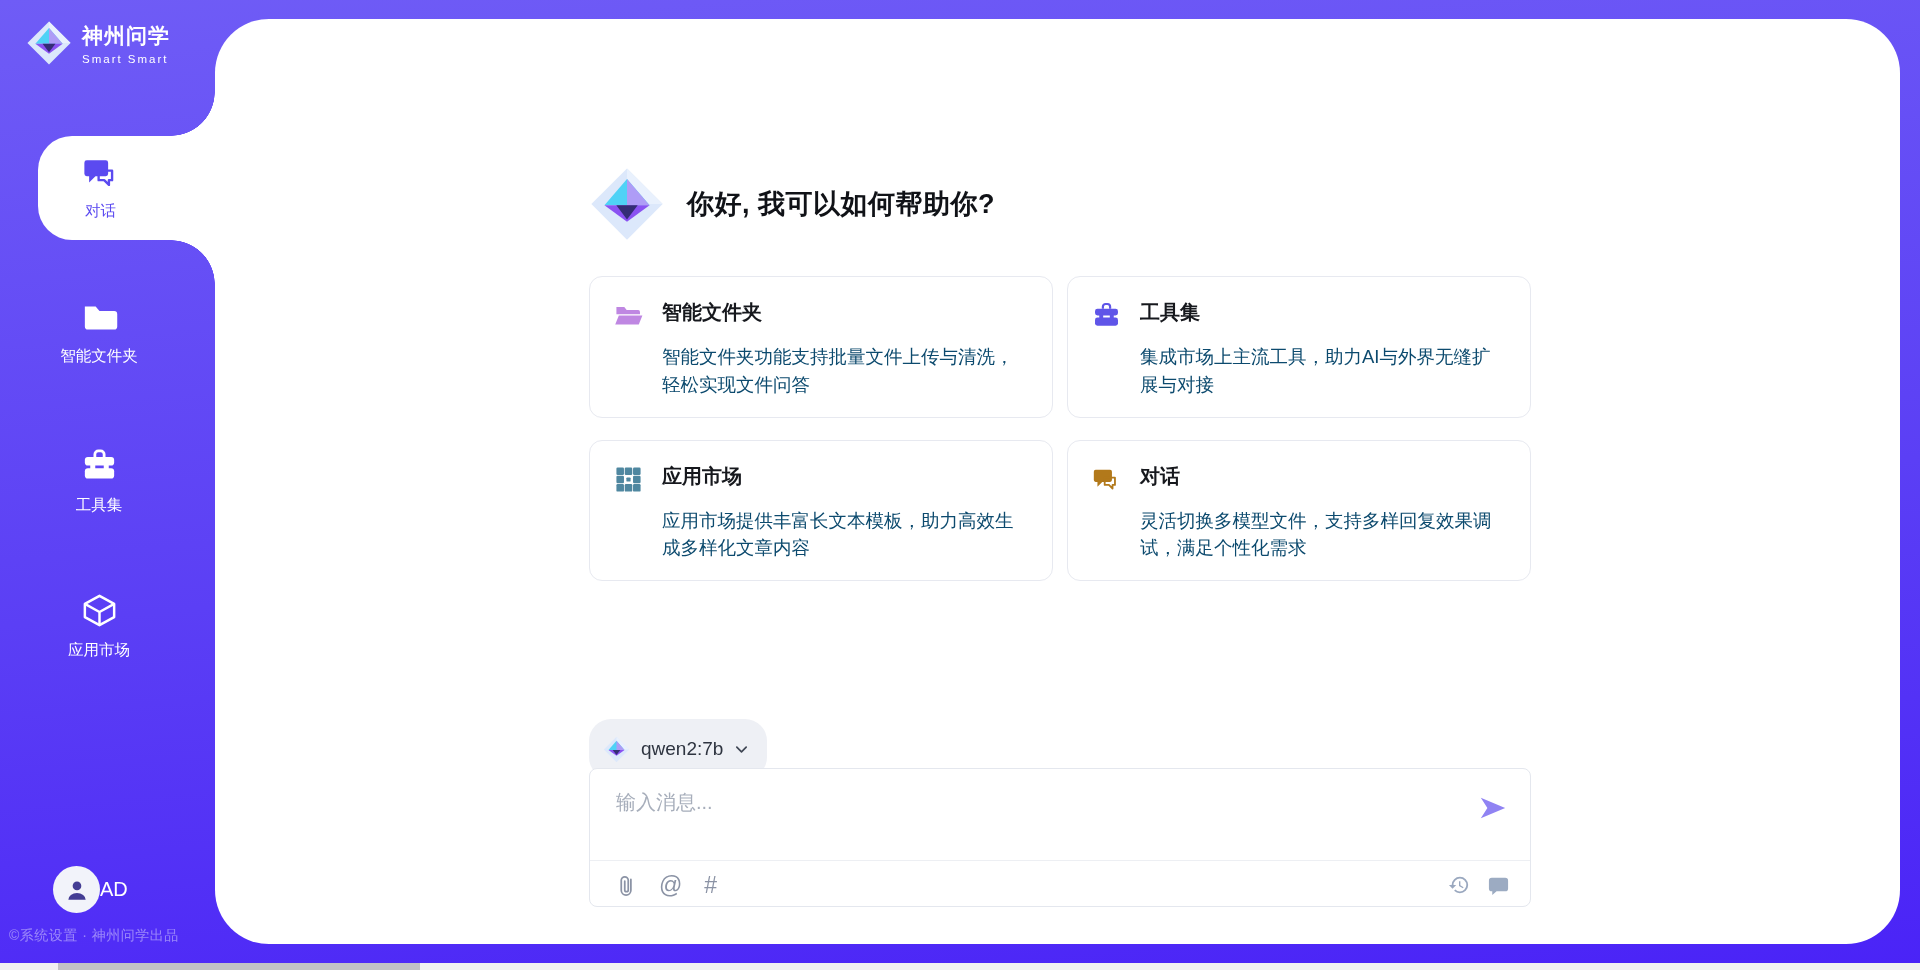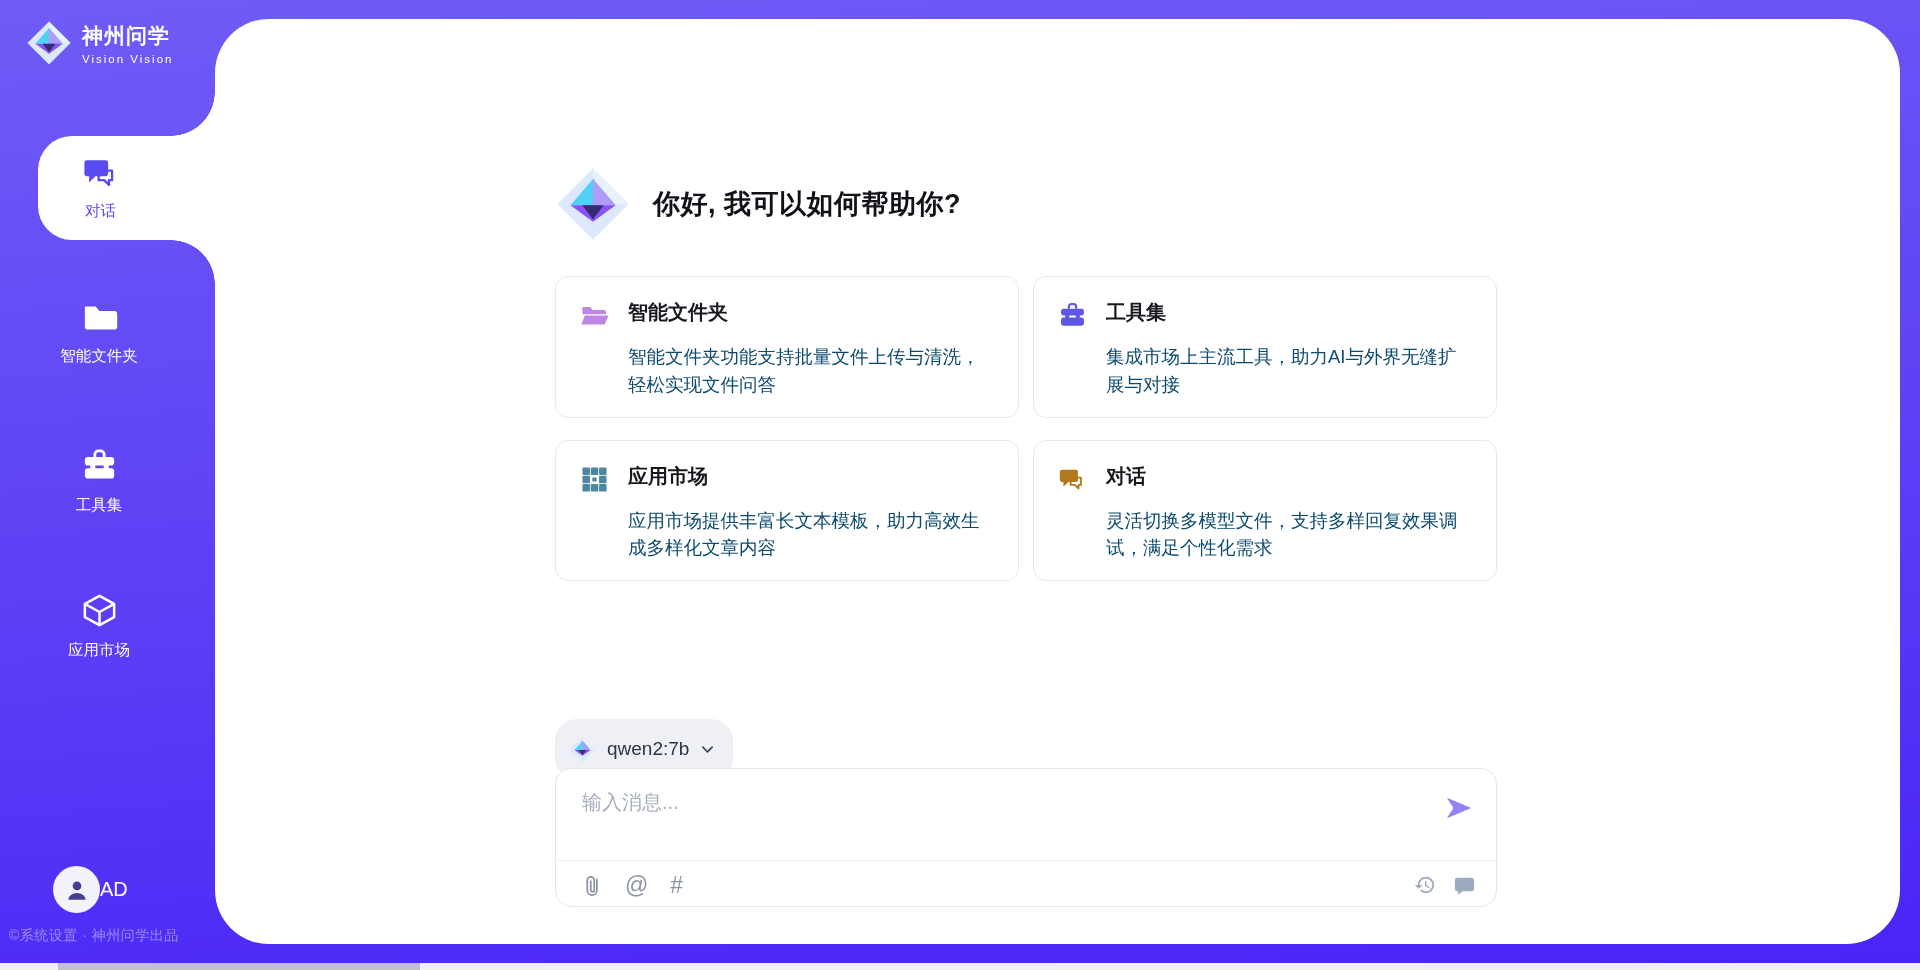--- a/index.html
+++ b/index.html
@@ -44,21 +44,21 @@
   .avatar svg { width:26px; height:26px; }
   .user-name { color:#fff; font-size:20px; }
 
   .copyright { position:absolute; left:9px; top:927px; color:rgba(255,255,255,0.42);
                font-size:14px; letter-spacing:0.5px; white-space:nowrap; }
 
   
   .panel { position:absolute; left:215px; top:19px; width:1685px; height:925px;
            background:#fff; border-radius:54px; }
 
-  .content { position:absolute; left:340px; top:0; width:942px; height:100%; }
+  .content { position:absolute; left:374px; top:0; width:942px; height:100%; }
 
   .greeting { position:absolute; top:147px; left:0; display:flex; align-items:center; gap:22px; }
   .greeting .gem { width:76px; height:76px; }
   .greeting h1 { font-size:27px; font-weight:bold; color:#101217; letter-spacing:0.5px; }
 
   .cards { position:absolute; top:257px; left:0; display:grid;
            grid-template-columns:464px 464px; gap:22px 14px; }
   .card { min-height:129px; background:#fff; border:1px solid #e7e9f0; border-radius:13px;
           padding:22px 26px 18px 24px; display:flex; gap:16px; cursor:pointer; }
   .card-icon { width:32px; flex:0 0 32px; padding-top:2px; }
@@ -72,21 +72,21 @@
 
   .model-pill { position:absolute; top:700px; left:0; height:60px; border:none;
                 background:#eef0f5; border-radius:22px; display:inline-flex; align-items:center;
                 gap:11px; padding:0 18px 0 14px; cursor:pointer;
                 font-family:inherit; }
   .model-pill .gem { width:27px; height:27px; }
   .model-pill .model-name { font-size:19px; color:#2e3440; }
   .model-pill .chev { width:15px; height:15px; }
 
   .composer { position:absolute; top:749px; left:0; width:942px; height:139px;
-              border:1.5px solid #e4e7ee; border-radius:16px; background:#fff; }
+              border:1.5px solid #e4e7ee; border-radius:8px; background:#fff; }
   .composer textarea { position:absolute; left:0; top:0; width:840px; height:86px;
               border:none; outline:none; resize:none; background:transparent;
               padding:20px 0 0 26px; font-size:20px; color:#333;
               font-family:"Liberation Sans","DejaVu Sans",sans-serif; }
   .composer textarea::placeholder { color:#a7aebb; }
   .send { position:absolute; right:20px; top:23px; width:34px; height:34px; border:none;
           background:transparent; cursor:pointer; }
   .send svg { width:30px; height:30px; }
   .composer .divider { position:absolute; left:0px; right:0px; top:91px; height:1px; background:#edeff3; }
   .composer-tools { position:absolute; left:26px; right:20px; top:97px; height:38px;
@@ -158,21 +158,21 @@
 <div class="stage">
 
   <aside class="sidebar">
 
     <div class="brand">
       <svg class="gem" viewBox="0 0 64 64">
           <use href="#gem"></use>
         </svg>
       <div class="brand-text">
         <div class="brand-name">神州问学</div>
-        <div class="brand-tagline">Vision Vision</div>
+        <div class="brand-tagline">Smart Smart</div>
       </div>
     </div>
 
     <div class="nav-blob">
       <span class="icon">
         <svg viewBox="0 0 48 48">
             <use href="#ic-chat"></use>
           </svg>
       </span>
       <span class="nav-label">对话</span>

